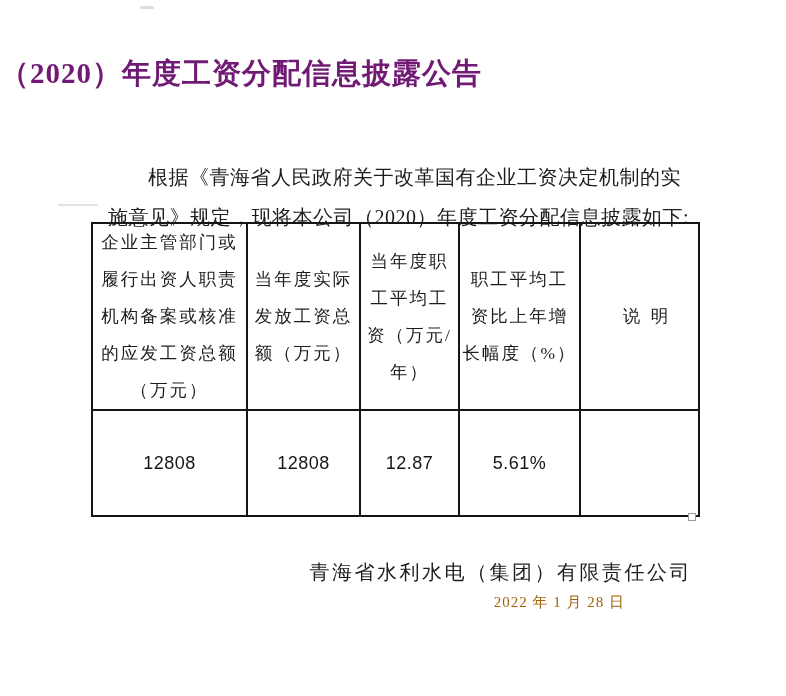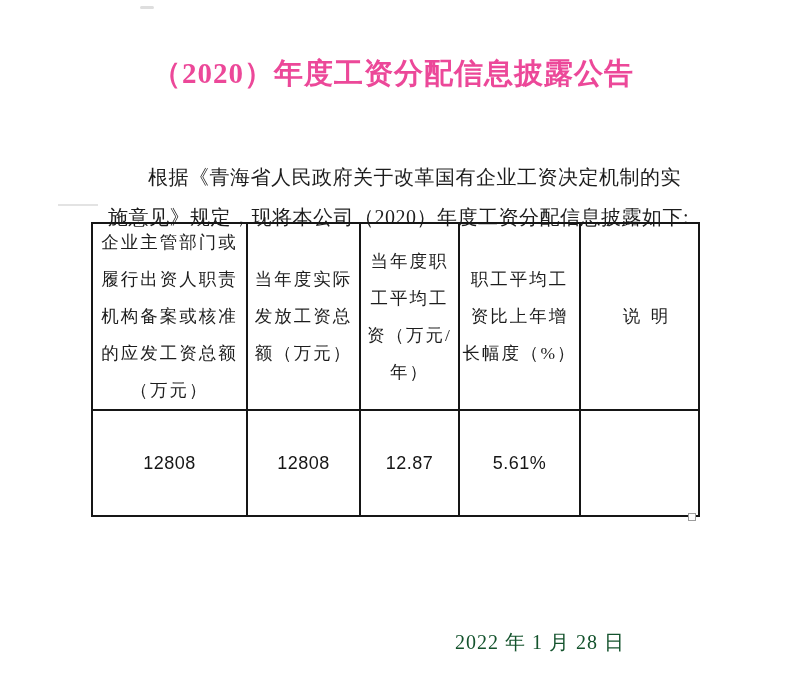--- a/index.html
+++ b/index.html
@@ -13,26 +13,25 @@
     color: #1a1a1a;
     overflow: hidden;
   }
 
   .title {
     position: absolute;
     top: 54px;
     left: 0;
     width: 100%;
     margin: 0;
-    text-align: center;
     font-size: 29px;
     font-weight: bold;
     letter-spacing: 1px;
     white-space: nowrap;
-    color: #ec4899;
+    color: #701a75;
   }
 
   .intro {
     position: absolute;
     left: 92px;
     top: 141px;
     width: 604px;
     margin: 16px;
     font-size: 20px;
     line-height: 40px;
@@ -92,26 +91,26 @@
     position: absolute;
     top: 559px;
     right: 94px;
     font-size: 20px;
     letter-spacing: 2.5px;
     white-space: nowrap;
     color: #1d1d1d;
   }
   .date {
     position: absolute;
-    top: 629px;
+    top: 593px;
     right: 161px;
-    font-size: 20px;
+    font-size: 15px;
     letter-spacing: 1px;
     white-space: nowrap;
-    color: #14532d;
+    color: #a16207;
   }
 
   .artifact { position: absolute; pointer-events: none; }
   .a1 { left: 140px; top: 6px; width: 14px; height: 3px; background: #dedede; border-radius: 2px; }
   .a2 { left: 58px; top: 204px; width: 40px; height: 2px; background: #e3e3e3; }
 </style>
 </head>
 <body>
 
 <div class="page">
@@ -156,15 +155,16 @@
         <td>12808</td>
         <td>12.87</td>
         <td>5.61%</td>
         <td></td>
       </tr>
     </tbody>
   </table>
 
   <div class="handle"></div>
 
+  <div class="company">青海省水利水电（集团）有限责任公司</div>
   <div class="date">2022 年 1 月 28 日</div>
 
 </div>
 
 </body></html>

